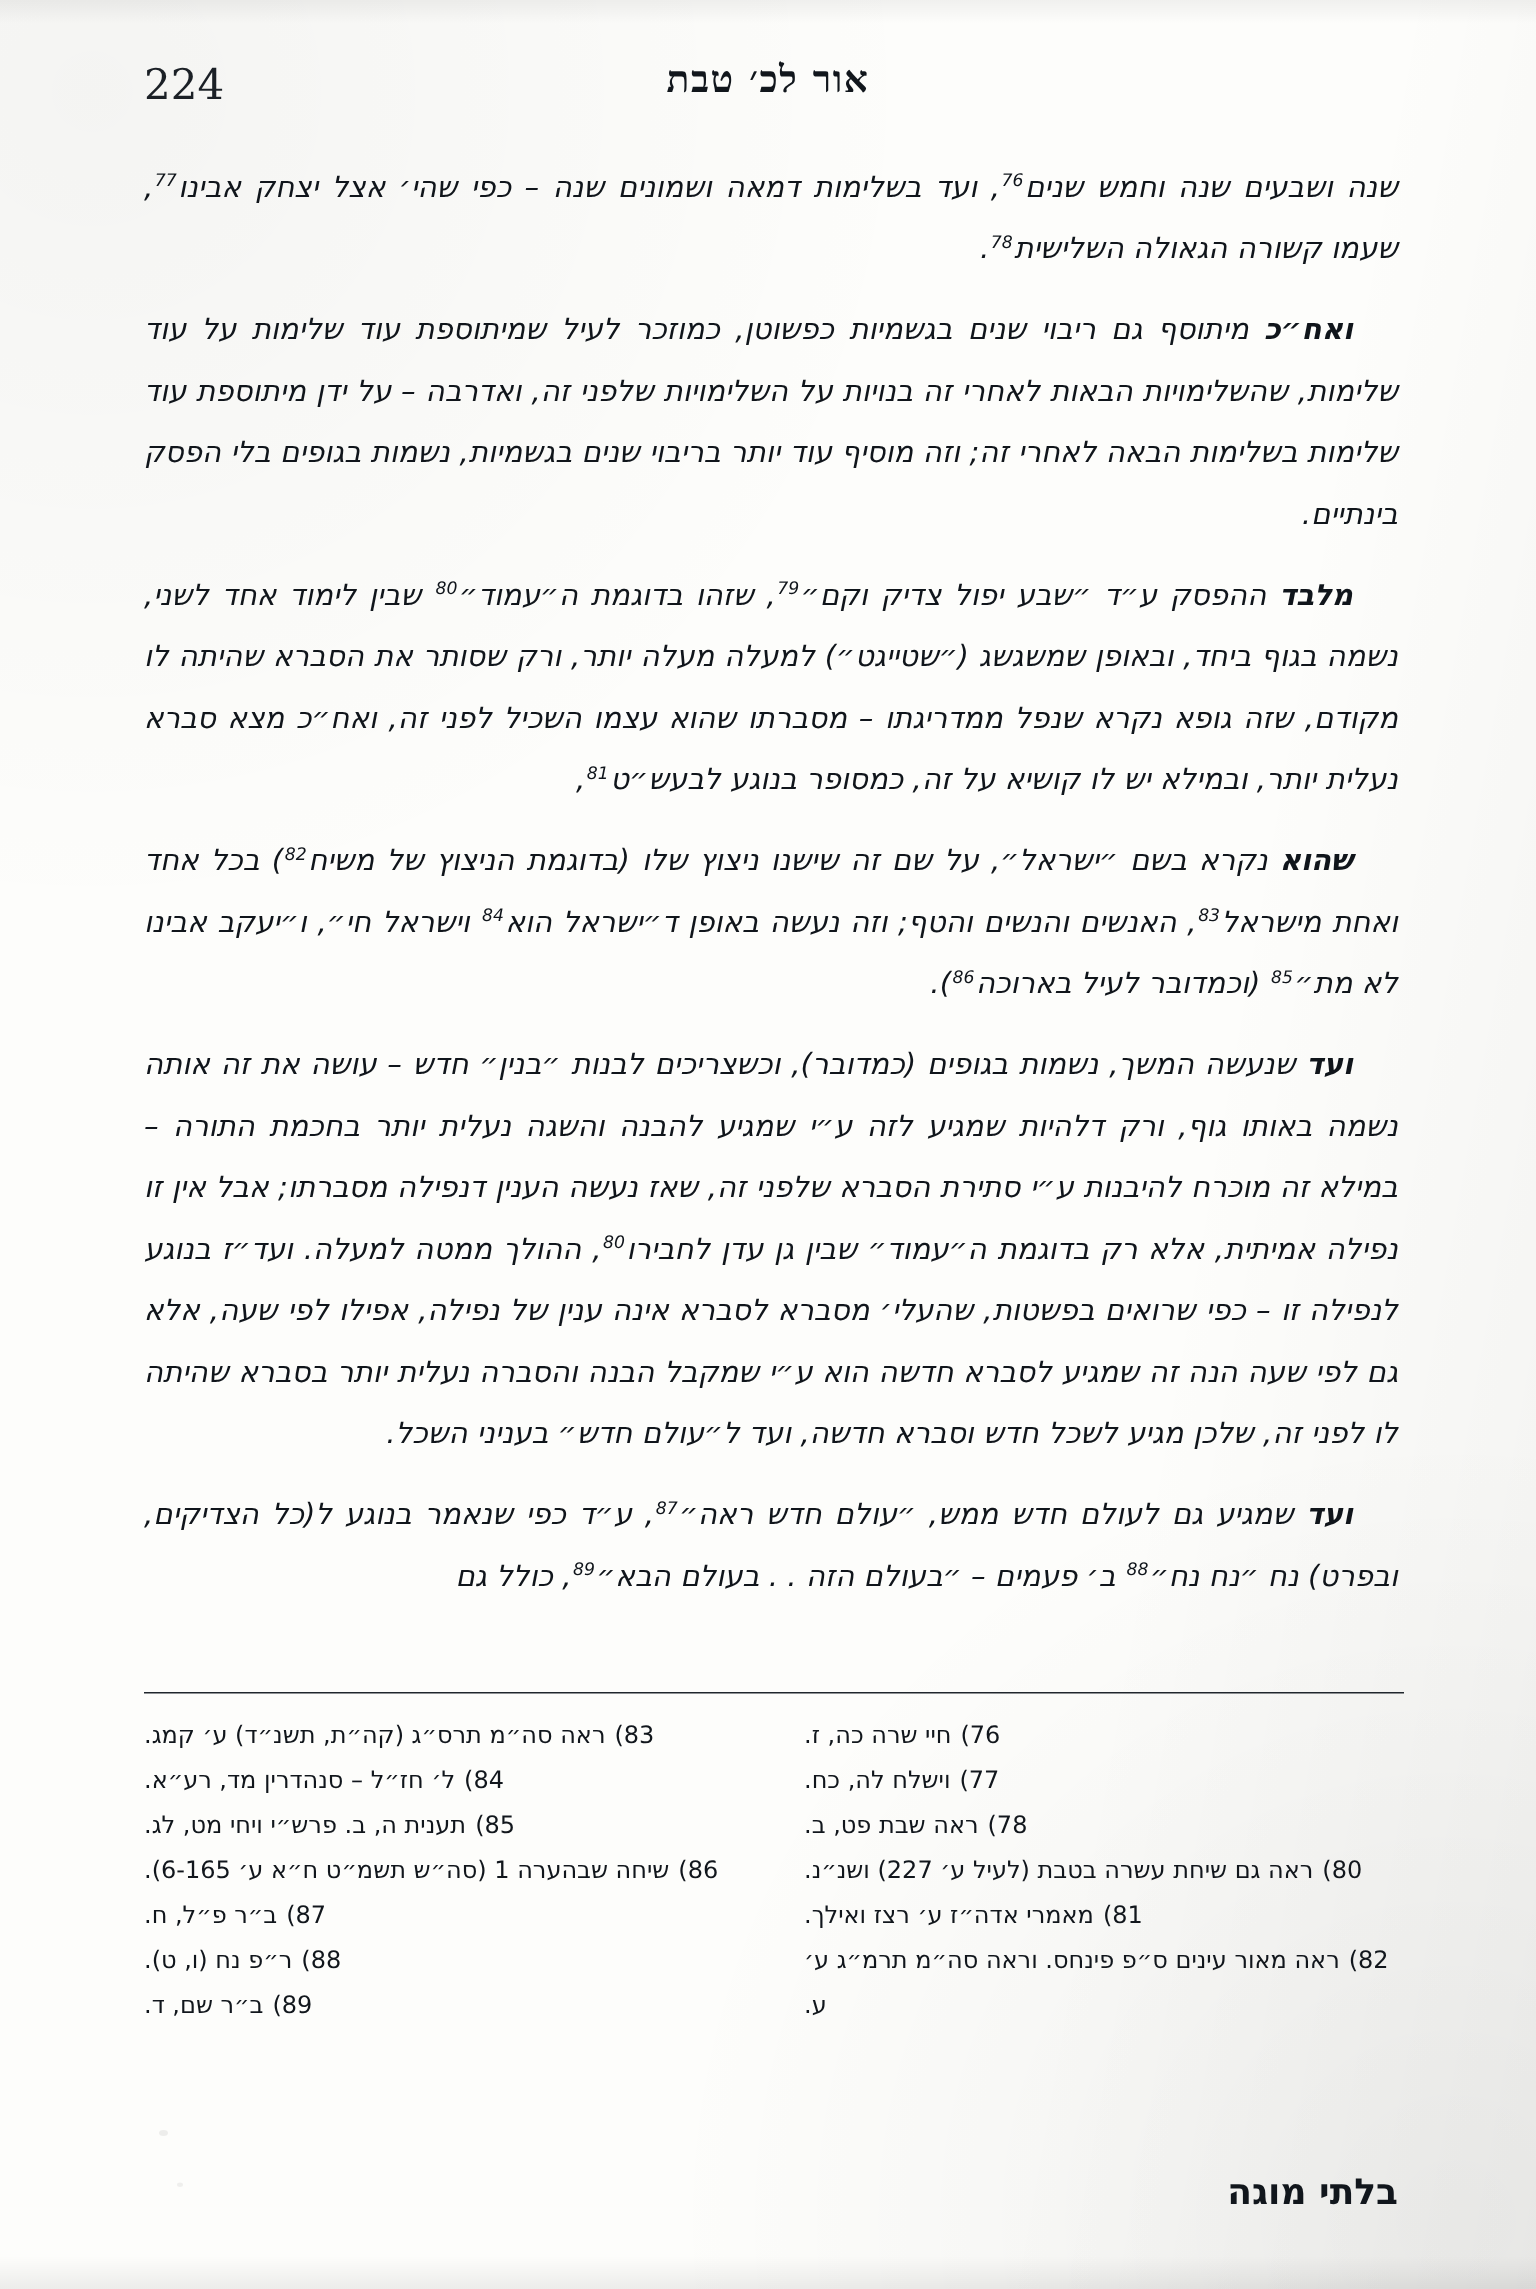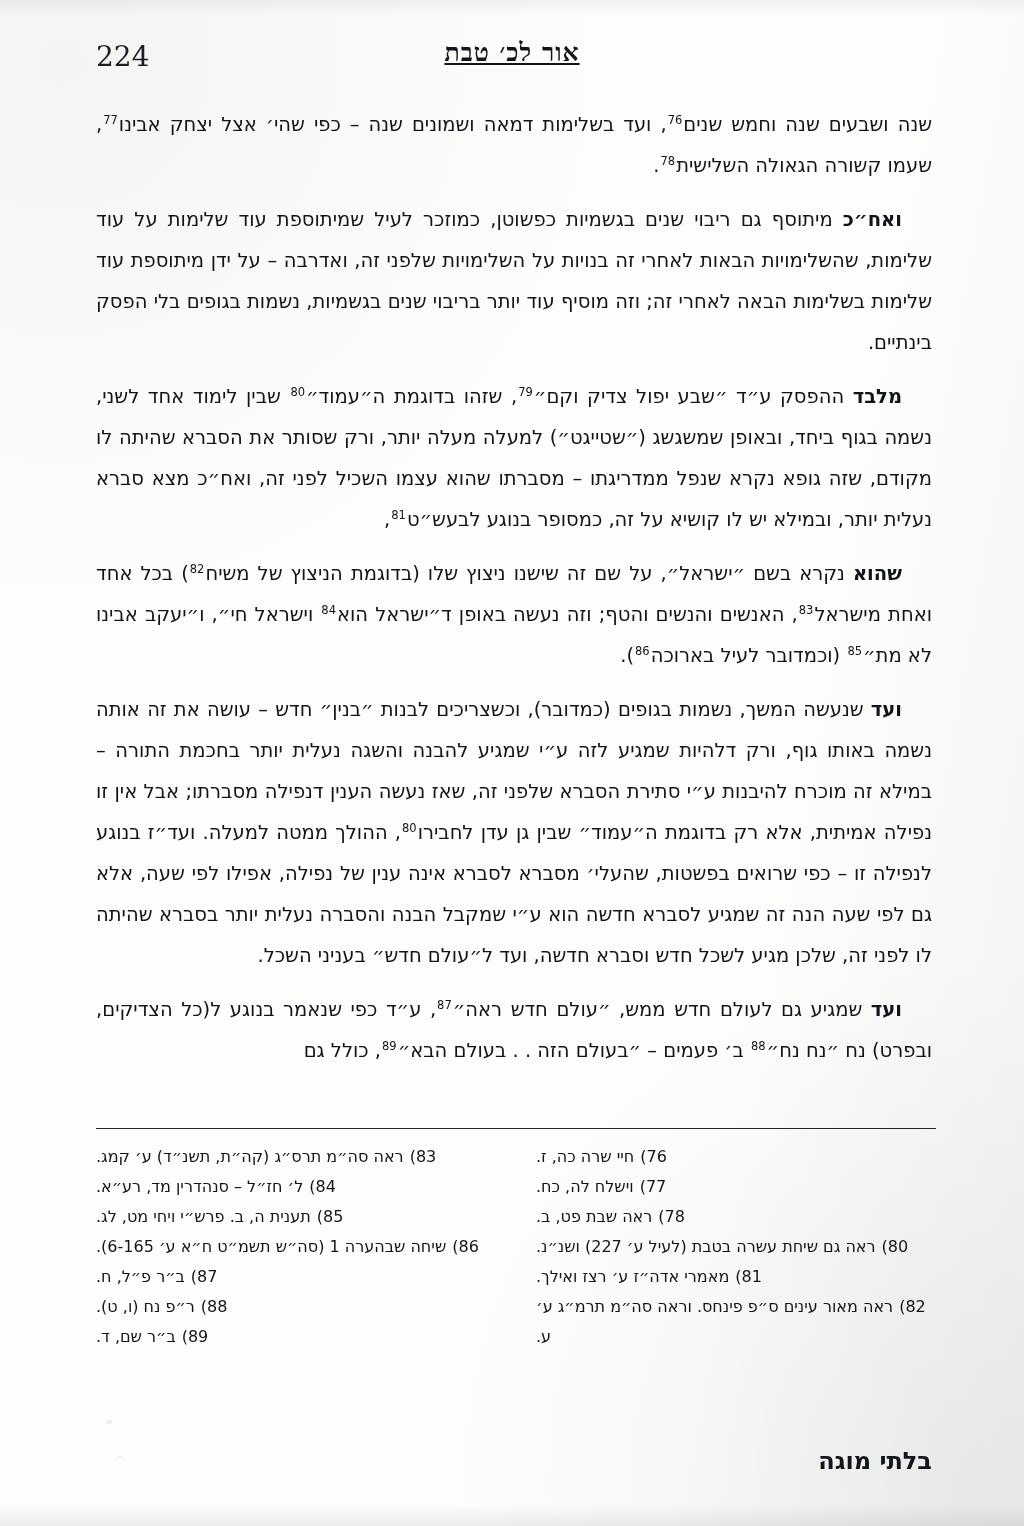--- a/index.html
+++ b/index.html
@@ -47,41 +47,41 @@
     align-items: baseline;
     direction: rtl;
   }
   .running-head {
     flex: 1;
     text-align: center;
     font-family: "DejaVu Serif", serif;
     font-weight: 700;
     font-size: 25px;
     letter-spacing: 1px;
-    text-decoration: underline;
   }
   .folio {
     position: absolute;
     left: 0;
     top: 2px;
     font-family: "DejaVu Serif", serif;
     font-size: 28px;
     color: #1b2026;
   }
   .body-col {
     position: absolute;
     top: 104px;
     left: 96px;
     right: 92px;
     direction: rtl;
     text-align: justify;
     font-family: "DejaVu Sans", sans-serif;
     font-size: 19.5px;
     line-height: 41px;
     color: #10151b;
+    font-style: italic;
   }
   .para {
     margin: 0 0 13px 0;
     text-indent: 30px;
   }
   .para.no-indent { text-indent: 0; }
   .para b { font-weight: 700; }
   sup {
     font-size: 11.5px;
     vertical-align: super;

